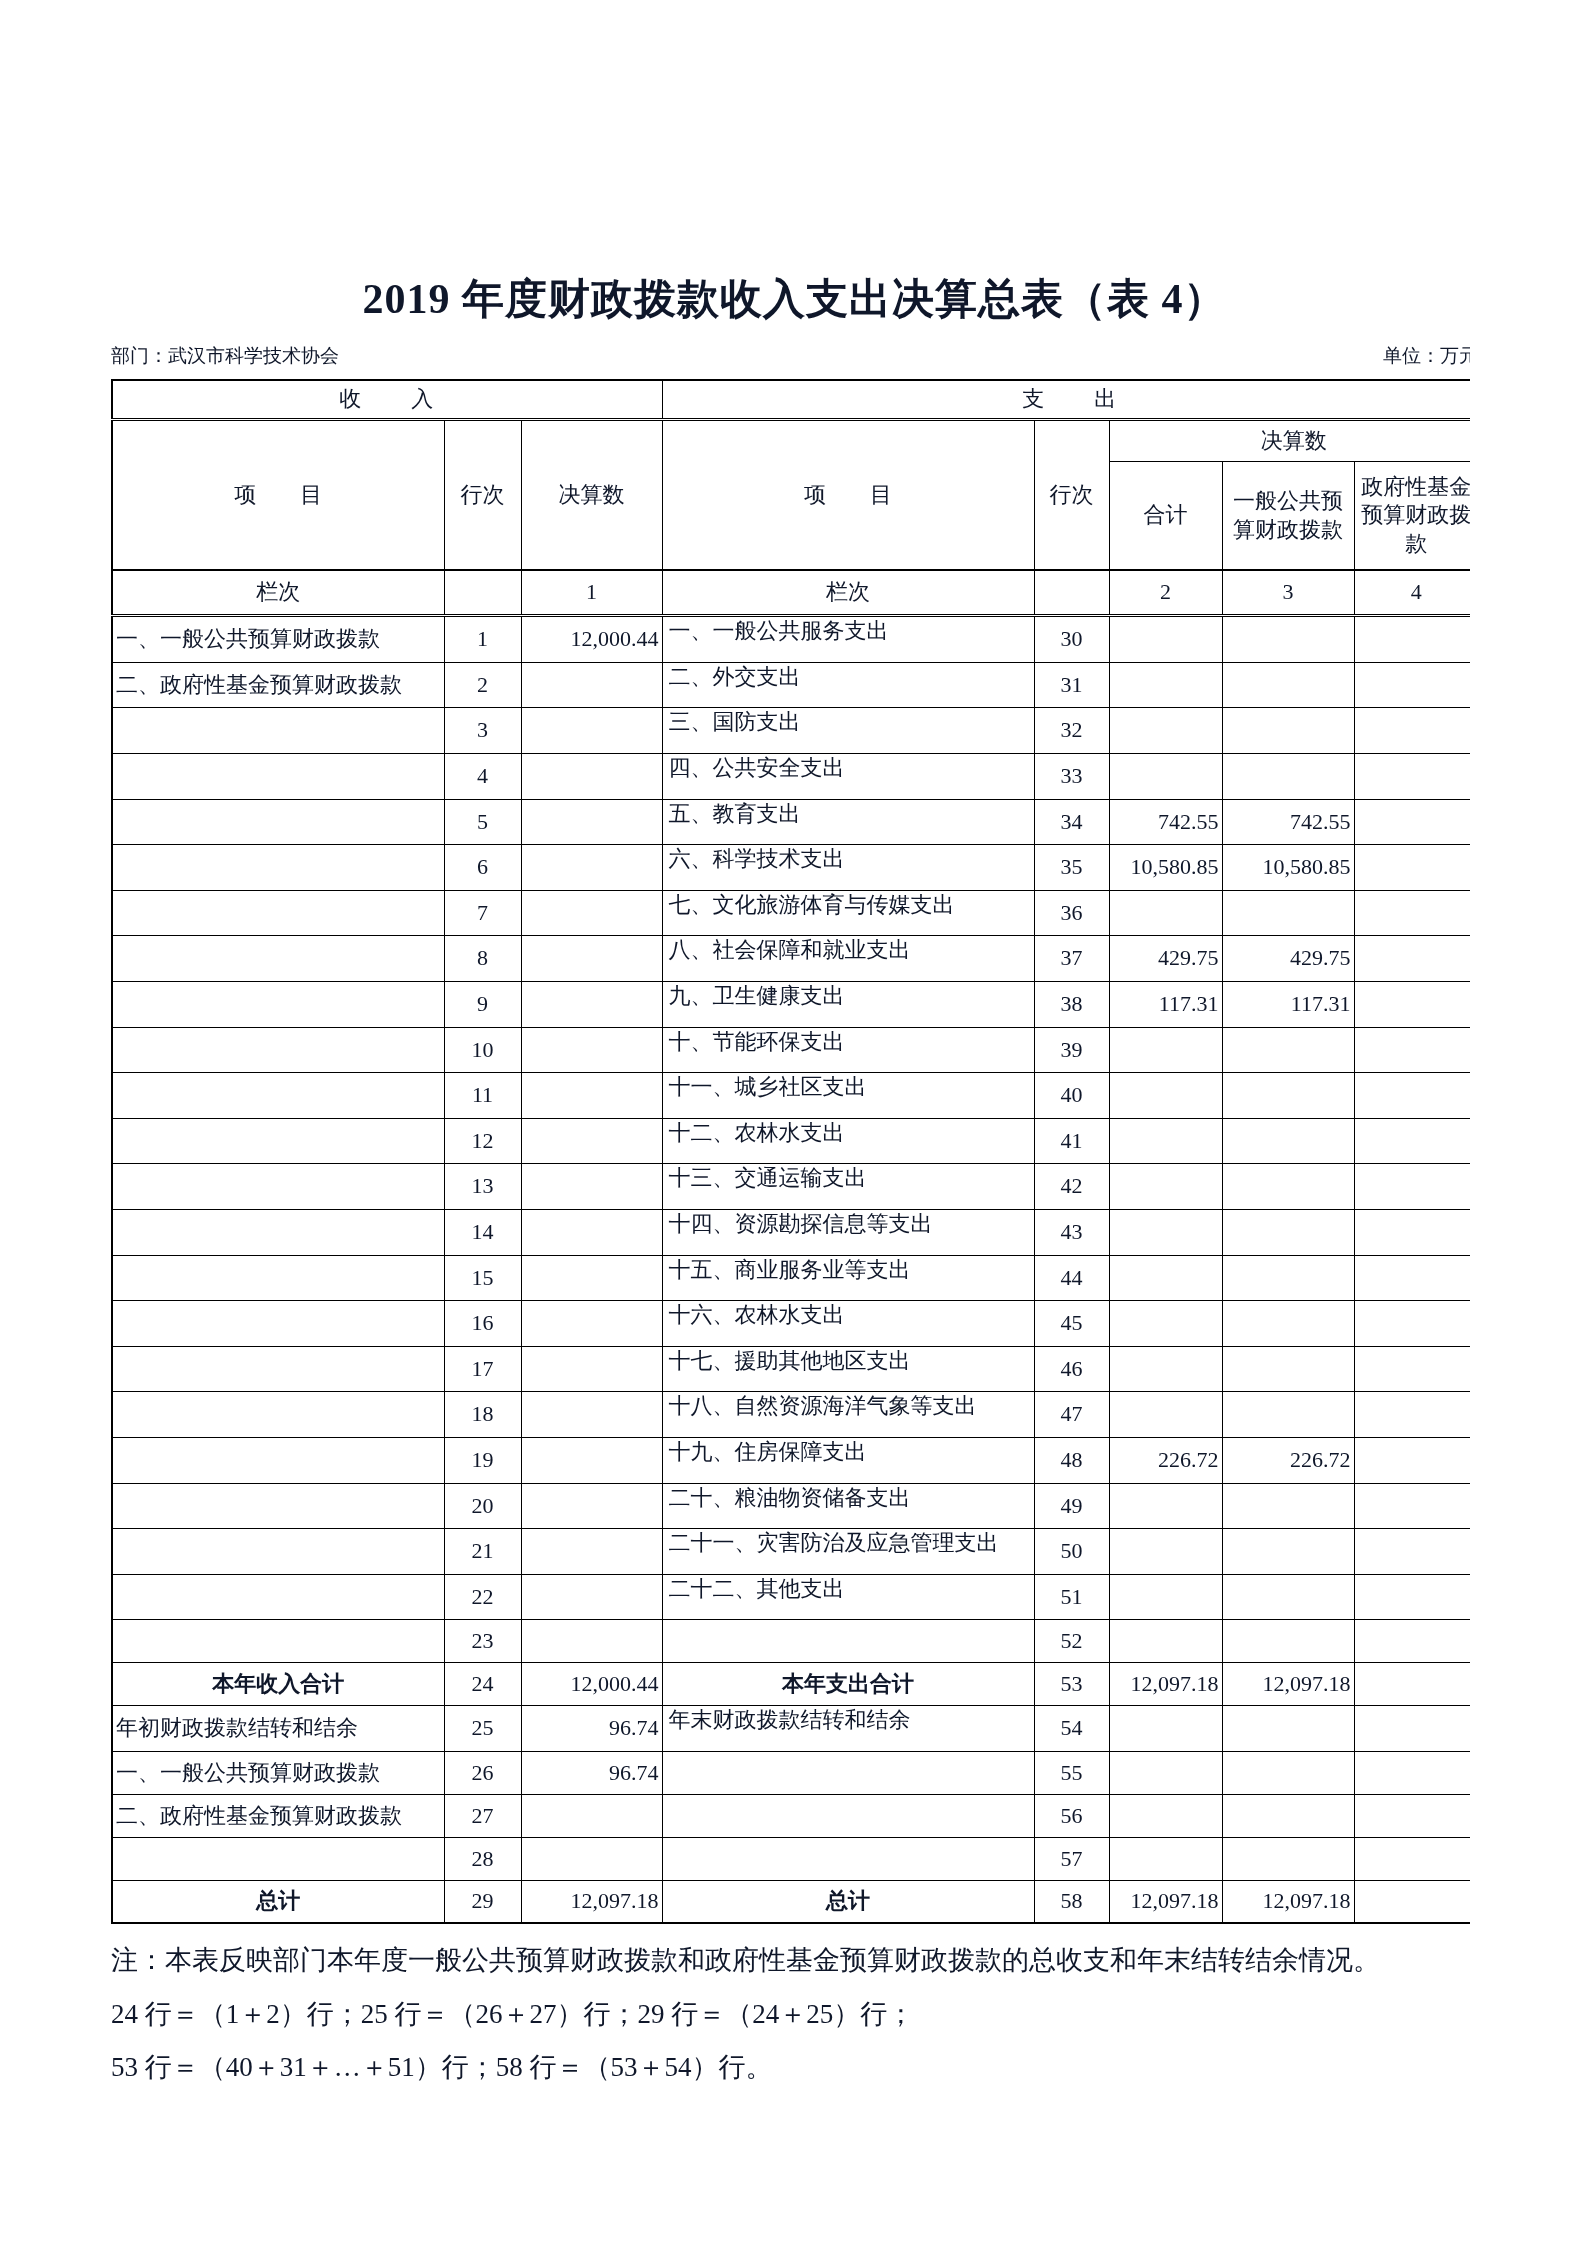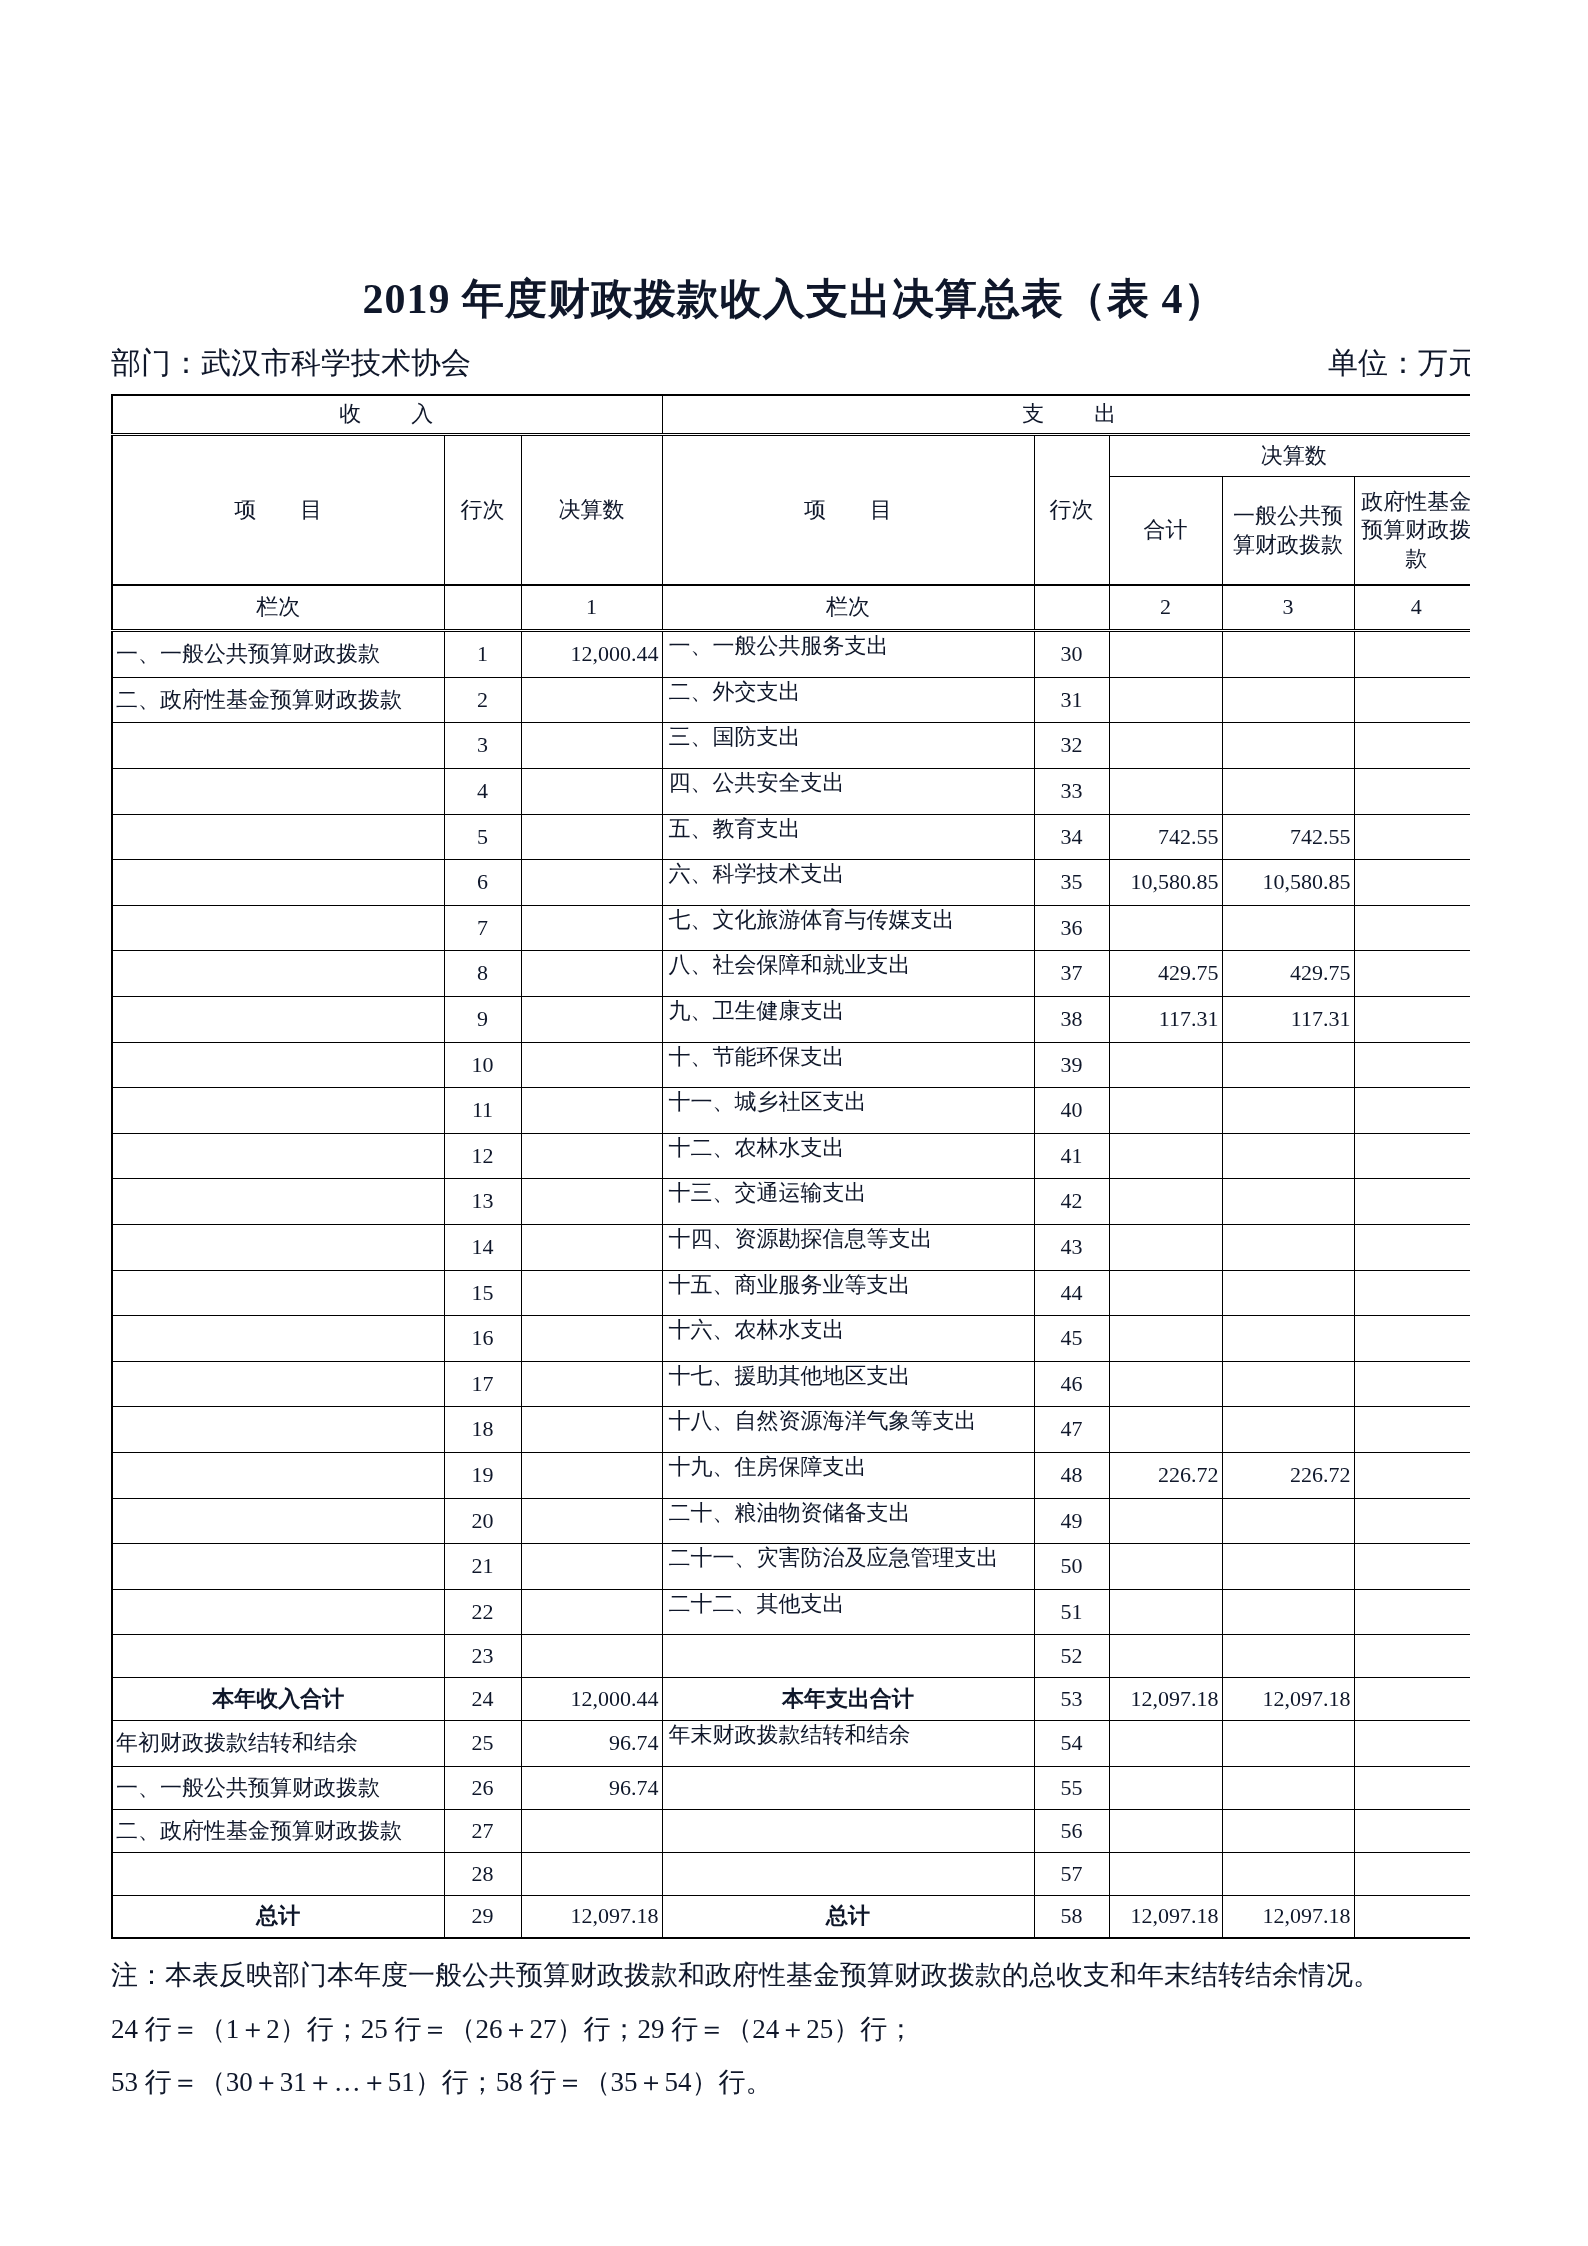--- a/index.html
+++ b/index.html
@@ -24,21 +24,21 @@
     font-size: 42px;
     font-weight: 700;
     line-height: 1.4;
     letter-spacing: 1px;
     white-space: nowrap;
   }
   .meta {
     display: flex;
     justify-content: space-between;
     align-items: center;
-    font-size: 30px;
+    font-size: 19px;
     margin-top: 14px;
     padding-bottom: 4px;
   }
   table.fiscal-table {
     border-collapse: collapse;
     table-layout: fixed;
     width: 100%;
     margin-top: 6px;
     font-size: 22px;
     border: 2px solid #000;
@@ -421,17 +421,17 @@
             <td class="c-num">12,097.18</td>
             <td class="c-num">12,097.18</td>
             <td class="c-num"></td>
           </tr>
         </tbody>
     </table>
 
     <div class="notes">
       <div>注：本表反映部门本年度一般公共预算财政拨款和政府性基金预算财政拨款的总收支和年末结转结余情况。</div>
       <div>24 行＝（1＋2）行；25 行＝（26＋27）行；29 行＝（24＋25）行；</div>
-      <div>53 行＝（30＋31＋…＋51）行；58 行＝（35＋54）行。</div>
+      <div>53 行＝（40＋31＋…＋51）行；58 行＝（53＋54）行。</div>
     </div>
 
   </div>
 </div>
 
 </body></html>

